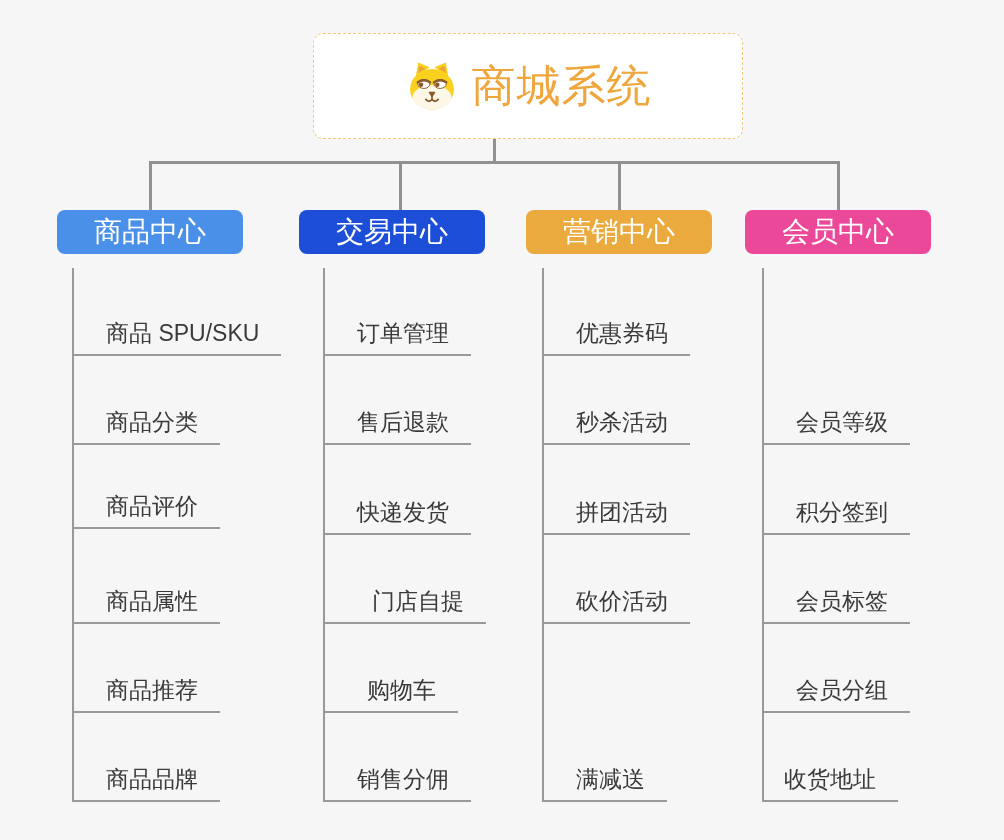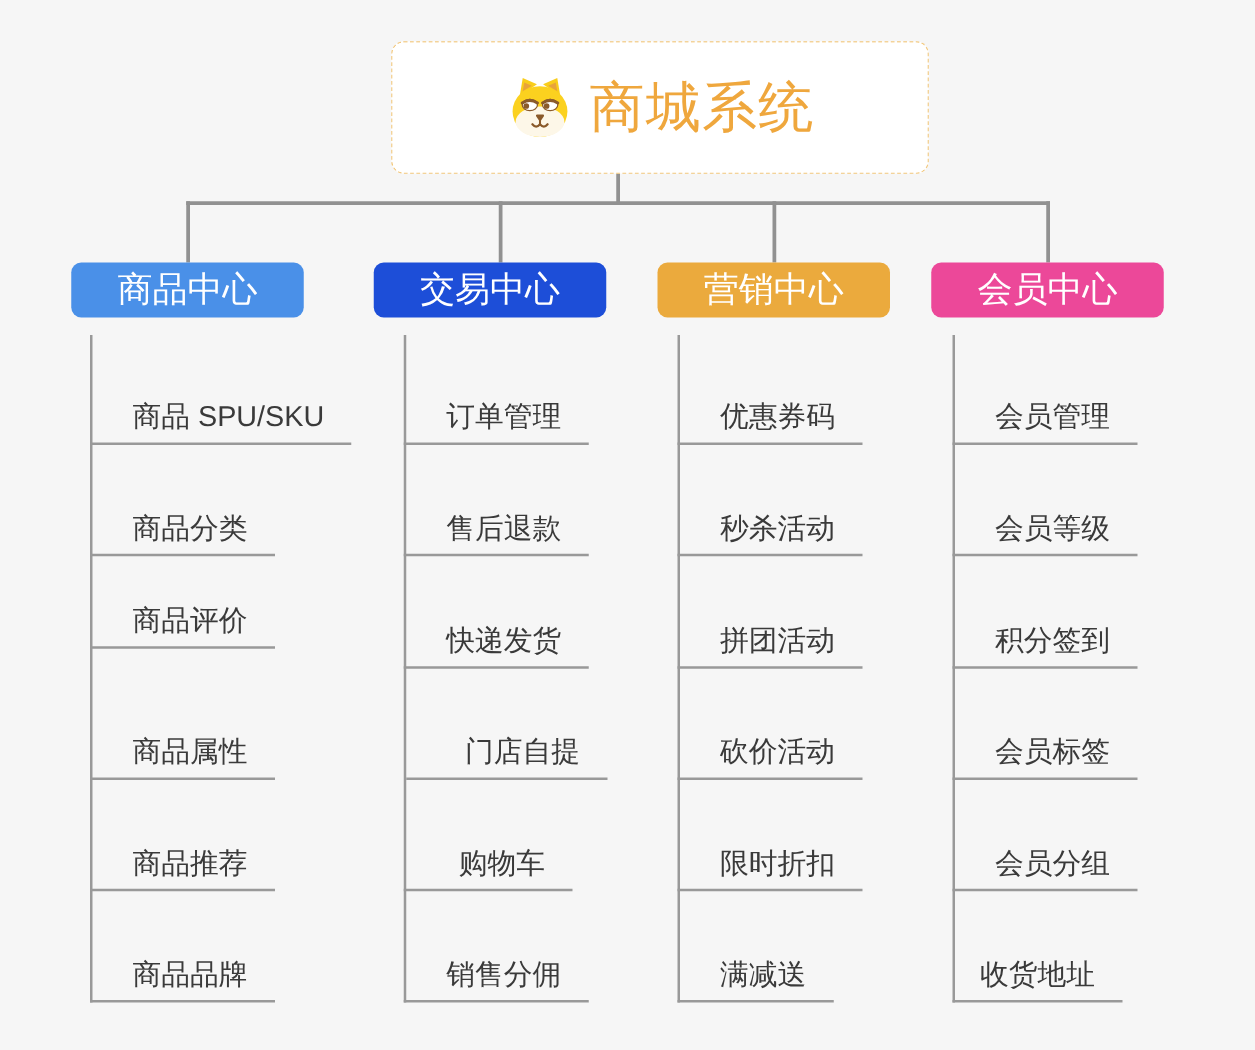--- a/index.html
+++ b/index.html
@@ -76,39 +76,37 @@
     <span class="root-title">商城系统</span>
   </div>
 
   <div class="branch-node" style="left: 57px; background-color: rgb(74, 144, 232);">商品中心</div>
   <div class="branch-node" style="left: 299px; background-color: #1d4ed8;">交易中心</div>
   <div class="branch-node" style="left: 526px; background-color: rgb(235, 170, 61);">营销中心</div>
   <div class="branch-node" style="left: 745px; background-color: #ec4899;">会员中心</div>
 
   <div class="item" style="left:72px;top:319px;">商品 SPU/SKU</div>
   <div class="item" style="left:72px;top:408px;">商品分类</div>
-  <div class="item" style="left:72px;top:482px;">商品评价</div>
+  <div class="item" style="left:72px;top:492px;">商品评价</div>
   <div class="item" style="left:72px;top:587px;">商品属性</div>
   <div class="item" style="left:72px;top:676px;">商品推荐</div>
   <div class="item" style="left:72px;top:765px;">商品品牌</div>
 
   <div class="item" style="left:323px;top:319px;">订单管理</div>
   <div class="item" style="left:323px;top:408px;">售后退款</div>
   <div class="item" style="left:323px;top:498px;">快递发货</div>
   <div class="item" style="left:325px;top:587px;padding-left:47px;">门店自提</div>
   <div class="item" style="left:323px;top:676px;padding-left:44px;">购物车</div>
   <div class="item" style="left:323px;top:765px;">销售分佣</div>
 
   <div class="item" style="left:542px;top:319px;">优惠券码</div>
   <div class="item" style="left:542px;top:408px;">秒杀活动</div>
   <div class="item" style="left:542px;top:498px;">拼团活动</div>
   <div class="item" style="left:542px;top:587px;">砍价活动</div>
-  <div class="item" style="left:542px;top:676px;">限时折扣</div>
   <div class="item" style="left:542px;top:765px;">满减送</div>
 
-  <div class="item" style="left:762px;top:319px;">会员管理</div>
   <div class="item" style="left:762px;top:408px;">会员等级</div>
   <div class="item" style="left:762px;top:498px;">积分签到</div>
   <div class="item" style="left:762px;top:587px;">会员标签</div>
   <div class="item" style="left:762px;top:676px;">会员分组</div>
   <div class="item" style="left:762px;top:765px;padding-left:22px;">收货地址</div>
 
 </div>
 
 </body></html>

